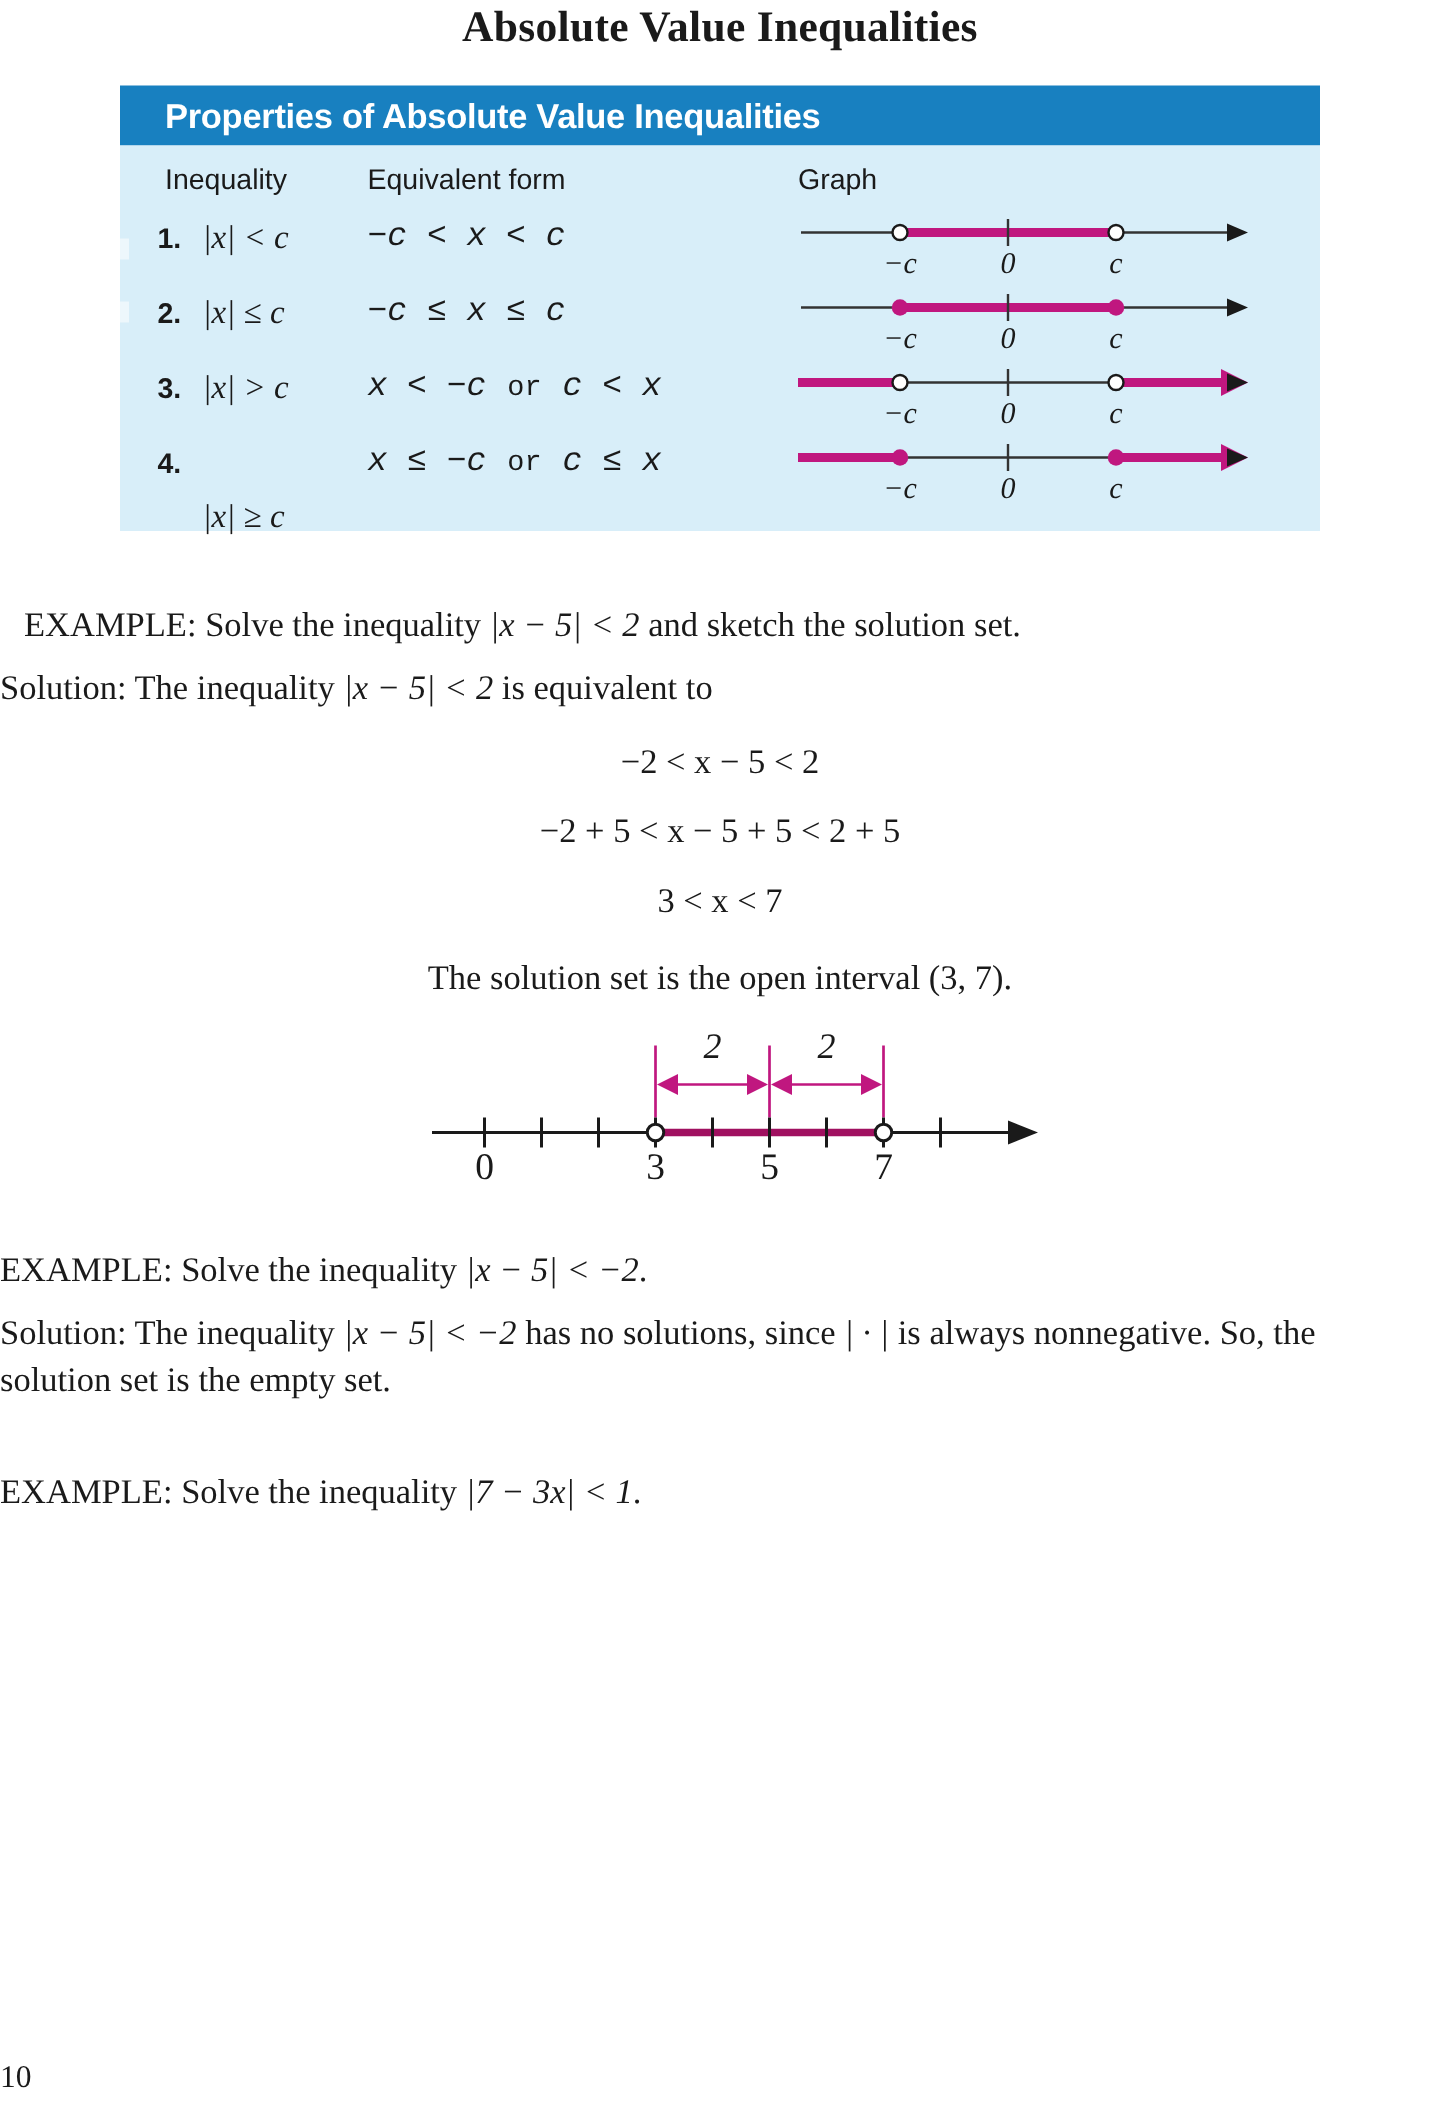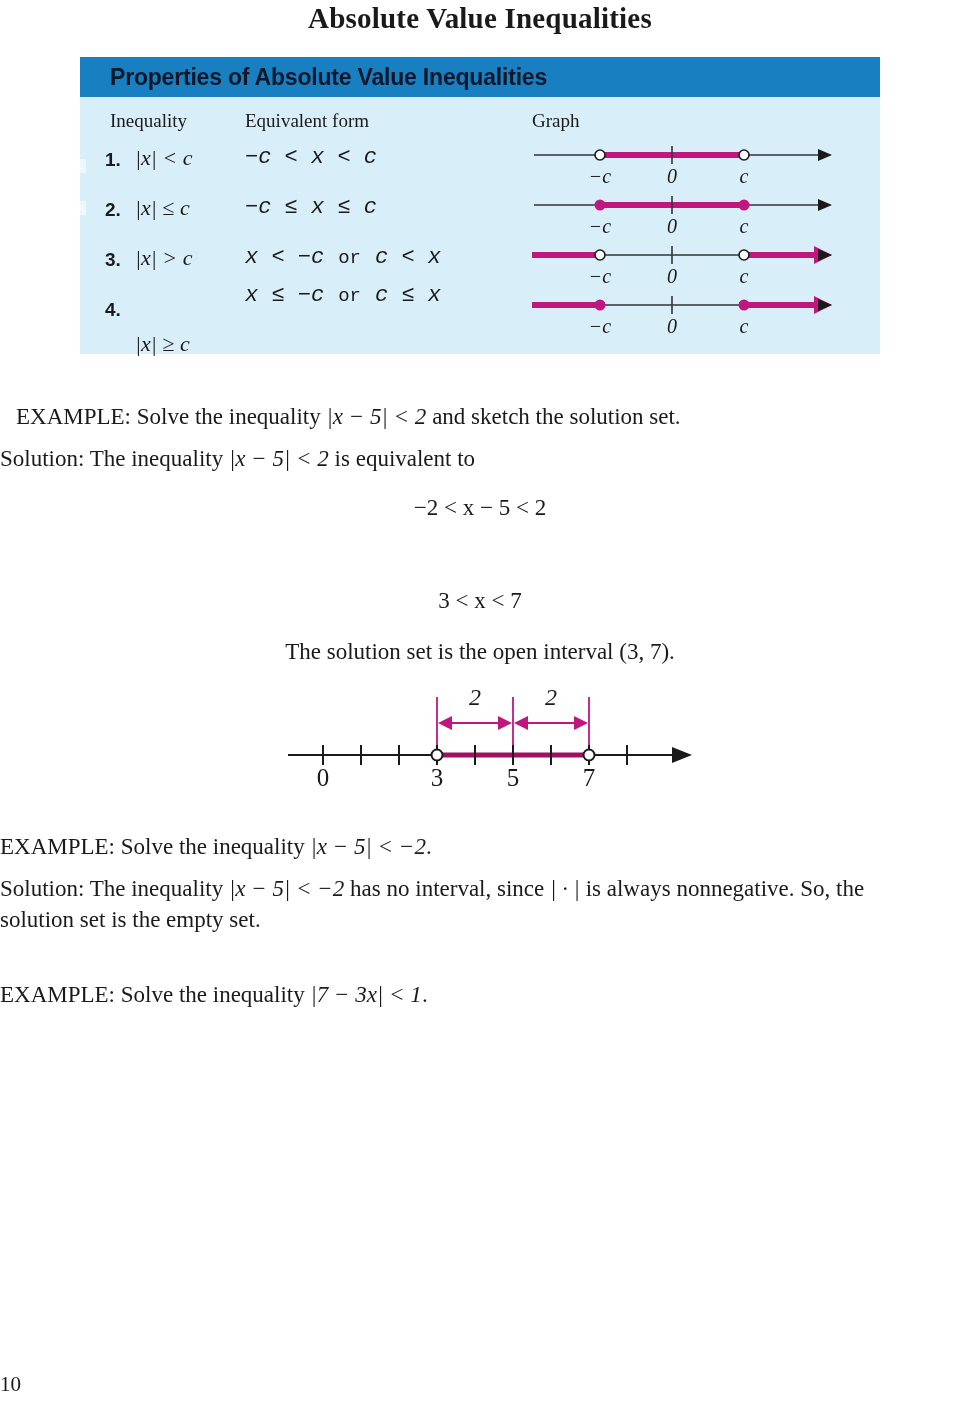--- a/index.html
+++ b/index.html
@@ -29,21 +29,21 @@
 
   
   .prop-box {
     position: absolute;
     left: 80px; top: 57px;
     width: 800px; height: 297px;
   }
   .prop-header {
     height: 40px;
     background: #1880c0;
-    color: #0f172a;
+    color: #ffffff;
     font-family: "Liberation Sans", "DejaVu Sans", sans-serif;
     font-size: 23px;
     font-weight: 700;
     display: flex;
     align-items: center;
     padding-left: 30px;
     box-sizing: border-box;
     letter-spacing: -0.2px;
   }
   .prop-body {
@@ -54,21 +54,21 @@
   
   .notch {
     position: absolute;
     left: 0; width: 6px; height: 14px;
     background: #ffffff;
     opacity: .55;
   }
 
   .col-head {
     position: absolute;
-    font-family: Liberation Serif, serif;
+    font-family: Liberation Sans, sans-serif;
     font-size: 19px;
     font-weight: 400;
     color: #1a1a1a;
     top: 13px;
   }
   .col-head.c1 { left: 30px; }
   .col-head.c2 { left: 165px; }
   .col-head.c3 { left: 452px; }
 
   .row-num {
@@ -151,21 +151,21 @@
       <div class="row-num" style="top:102px;">2.</div>
       <div class="row-ineq" style="top:98px;">|x| ≤ c</div>
       <div class="row-equiv" style="top:98px;">−c ≤ x ≤ c</div>
 
       <div class="row-num" style="top:152px;">3.</div>
       <div class="row-ineq" style="top:148px;">|x| &gt; c</div>
       <div class="row-equiv" style="top:148px;"><span>x &lt; −c</span><span class="orw">or</span><span>c &lt; x</span></div>
 
       <div class="row-num" style="top:202px;">4.</div>
       <div class="row-ineq" style="top:198px;margin-top:36px;">|x| ≥ c</div>
-      <div class="row-equiv" style="top:186px;"><span>x ≤ −c</span><span class="orw">or</span><span>c ≤ x</span></div>
+      <div class="row-equiv" style="top:198px;"><span>x ≤ −c</span><span class="orw">or</span><span>c ≤ x</span></div>
 
       <div class="gl" style="top:46px;">
         <svg width="300" height="24" viewBox="0 0 300 24">
           <line x1="2" y1="12" x2="286" y2="12" stroke="#333" stroke-width="1.6"></line>
           <polygon points="286,6 300,12 286,18" fill="#1a1a1a"></polygon>
           <line x1="68" y1="12" x2="212" y2="12" stroke="#c0177f" stroke-width="6"></line>
           <line x1="140" y1="3" x2="140" y2="21" stroke="#333" stroke-width="1.6"></line>
           <circle cx="68" cy="12" r="5" fill="#ffffff" stroke="#1a1a1a" stroke-width="1.6"></circle>
           <circle cx="212" cy="12" r="5" fill="#ffffff" stroke="#1a1a1a" stroke-width="1.6"></circle>
         </svg>
@@ -233,20 +233,21 @@
 
   <div class="ptext" style="top:400px;left:16px;width:960px;">
     <span>EXAMPLE: Solve the inequality </span><span class="it">|x − 5| &lt; 2</span><span> and sketch the solution set.</span>
   </div>
 
   <div class="ptext" style="top:442px;left:0;width:960px;">
     <span>Solution: The inequality </span><span class="it">|x − 5| &lt; 2</span><span> is equivalent to</span>
   </div>
 
   <div class="eq it" style="top:495px;">−2 &lt; x − 5 &lt; 2</div>
+  <div class="eq it" style="top:541px;">−2 + 5 &lt; x − 5 + 5 &lt; 2 + 5</div>
   <div class="eq it" style="top:588px;">3 &lt; x &lt; 7</div>
 
   <div class="ptext" style="top:635px;left:0;width:960px;text-align:center;">The solution set is the open interval (3, 7).</div>
 
   <div style="position:absolute;left:280px;top:683px;width:420px;height:110px;">
     <svg width="420" height="110" viewBox="0 0 420 110">
 
       <text x="195" y="22" font-family="Liberation Serif, serif" font-size="24" fill="#1a1a1a" text-anchor="middle" font-style="italic">2</text>
       <text x="271" y="22" font-family="Liberation Serif, serif" font-size="24" fill="#1a1a1a" text-anchor="middle" font-style="italic">2</text>
 
@@ -284,21 +285,21 @@
       <text x="233" y="103" font-family="Liberation Serif, serif" font-size="25" fill="#1a1a1a" text-anchor="middle">5</text>
       <text x="309" y="103" font-family="Liberation Serif, serif" font-size="25" fill="#1a1a1a" text-anchor="middle">7</text>
     </svg>
   </div>
 
   <div class="ptext" style="top:830px;left:0;width:960px;">
     <span>EXAMPLE: Solve the inequality </span><span class="it">|x − 5| &lt; −2</span><span>.</span>
   </div>
 
   <div class="ptext" style="top:872px;left:0;width:952px;">
-    <span>Solution:  The inequality </span><span class="it">|x − 5| &lt; −2</span><span> has no interval, since </span><span class="it">| · |</span><span> is always nonnegative. So, the</span>
+    <span>Solution:  The inequality </span><span class="it">|x − 5| &lt; −2</span><span> has no solutions, since </span><span class="it">| · |</span><span> is always nonnegative. So, the</span>
   </div>
   <div class="ptext" style="top:903px;left:0;width:960px;">solution set is the empty set.</div>
 
   <div class="ptext" style="top:978px;left:0;width:960px;">
     <span>EXAMPLE: Solve the inequality </span><span class="it">|7 − 3x| &lt; 1</span><span>.</span>
   </div>
 
   <div class="pageno">10</div>
 
 </div>

